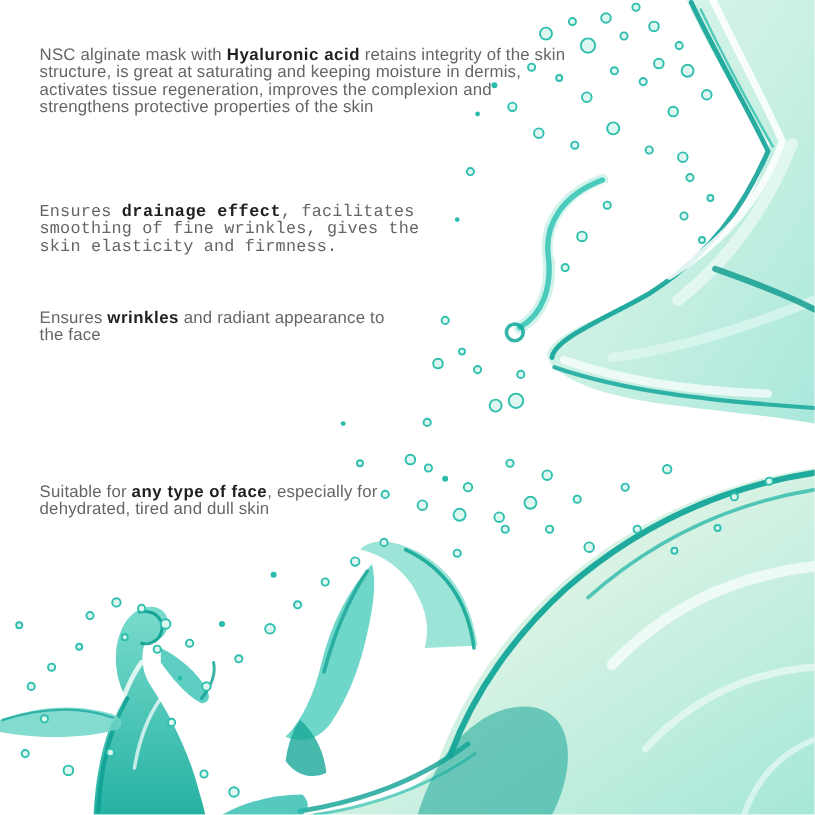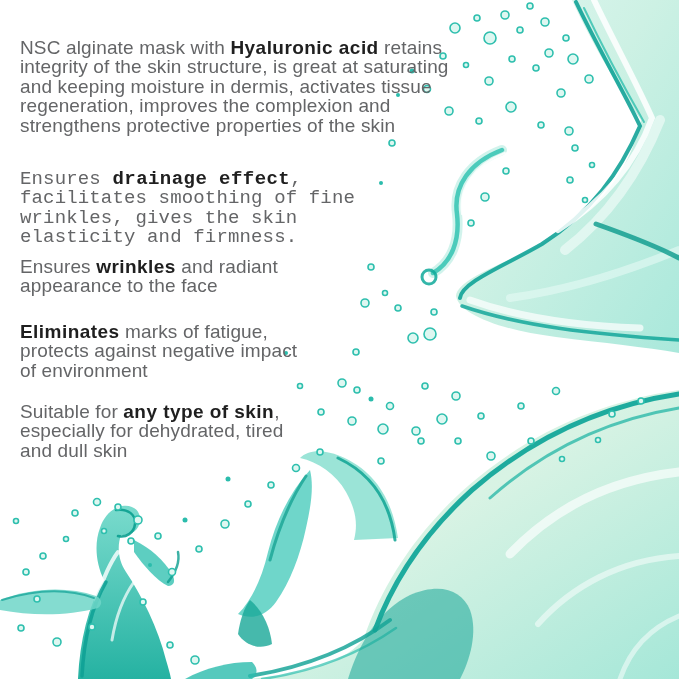--- a/index.html
+++ b/index.html
@@ -3,22 +3,22 @@
 <meta charset="utf-8">
 <style>
   html,body{margin:0;padding:0;background:#ffffff;}
   .canvas{
     position:relative;width:679px;height:679px;overflow:hidden;background:#ffffff;
     font-family:"Liberation Sans",sans-serif;
   }
   .splash-svg{position:absolute;inset:0;width:679px;height:679px;display:block;}
   .text-col{position:absolute;inset:0;}
   .para{
-    position:absolute;left:20px;margin:0;
-    color:#646567;font-size:19px;line-height:1.02;letter-spacing:.15px;
+    position:absolute;left:33px;margin:0;
+    color:#646567;font-size:14px;line-height:1.02;letter-spacing:.15px;
   }
   .para b{color:#1f1f1f;font-weight:700;letter-spacing:.45px;}
   .p1{top:38px;width:445px;}
   .p2{top:170px;width:352px;font-family:Liberation Mono, monospace;}
   .p3{top:257px;width:300px;}
   .p4{top:322px;width:285px;}
   .p5{top:402px;width:282px;}
 </style>
 </head>
 <body>
@@ -196,18 +196,17 @@
     </g>
   </svg>
 
   <div class="text-col">
     <p class="para p1"><span>NSC alginate mask with </span><b>Hyaluronic acid</b><span> retains integrity of the skin structure, is great at saturating and keeping moisture in dermis, activates tissue regeneration, improves the complexion and strengthens protective properties of the skin</span></p>
 
     <p class="para p2"><span>Ensures </span><b>drainage effect</b><span>, facilitates smoothing of fine wrinkles, gives the skin elasticity and firmness.</span></p>
 
     <p class="para p3"><span>Ensures </span><b>wrinkles</b><span> and radiant appearance to the face</span></p>
 
-    <p class="para p4"><span></span><b>Eliminates</b><span> marks of fatigue, protects against negative impact of environment</span></p>
-
-    <p class="para p5"><span>Suitable for </span><b>any type of skin</b><span>, especially for dehydrated, tired and dull skin</span></p>
+
+    <p class="para p5"><span>Suitable for </span><b>any type of face</b><span>, especially for dehydrated, tired and dull skin</span></p>
   </div>
 
 </div>
 
 </body></html>

